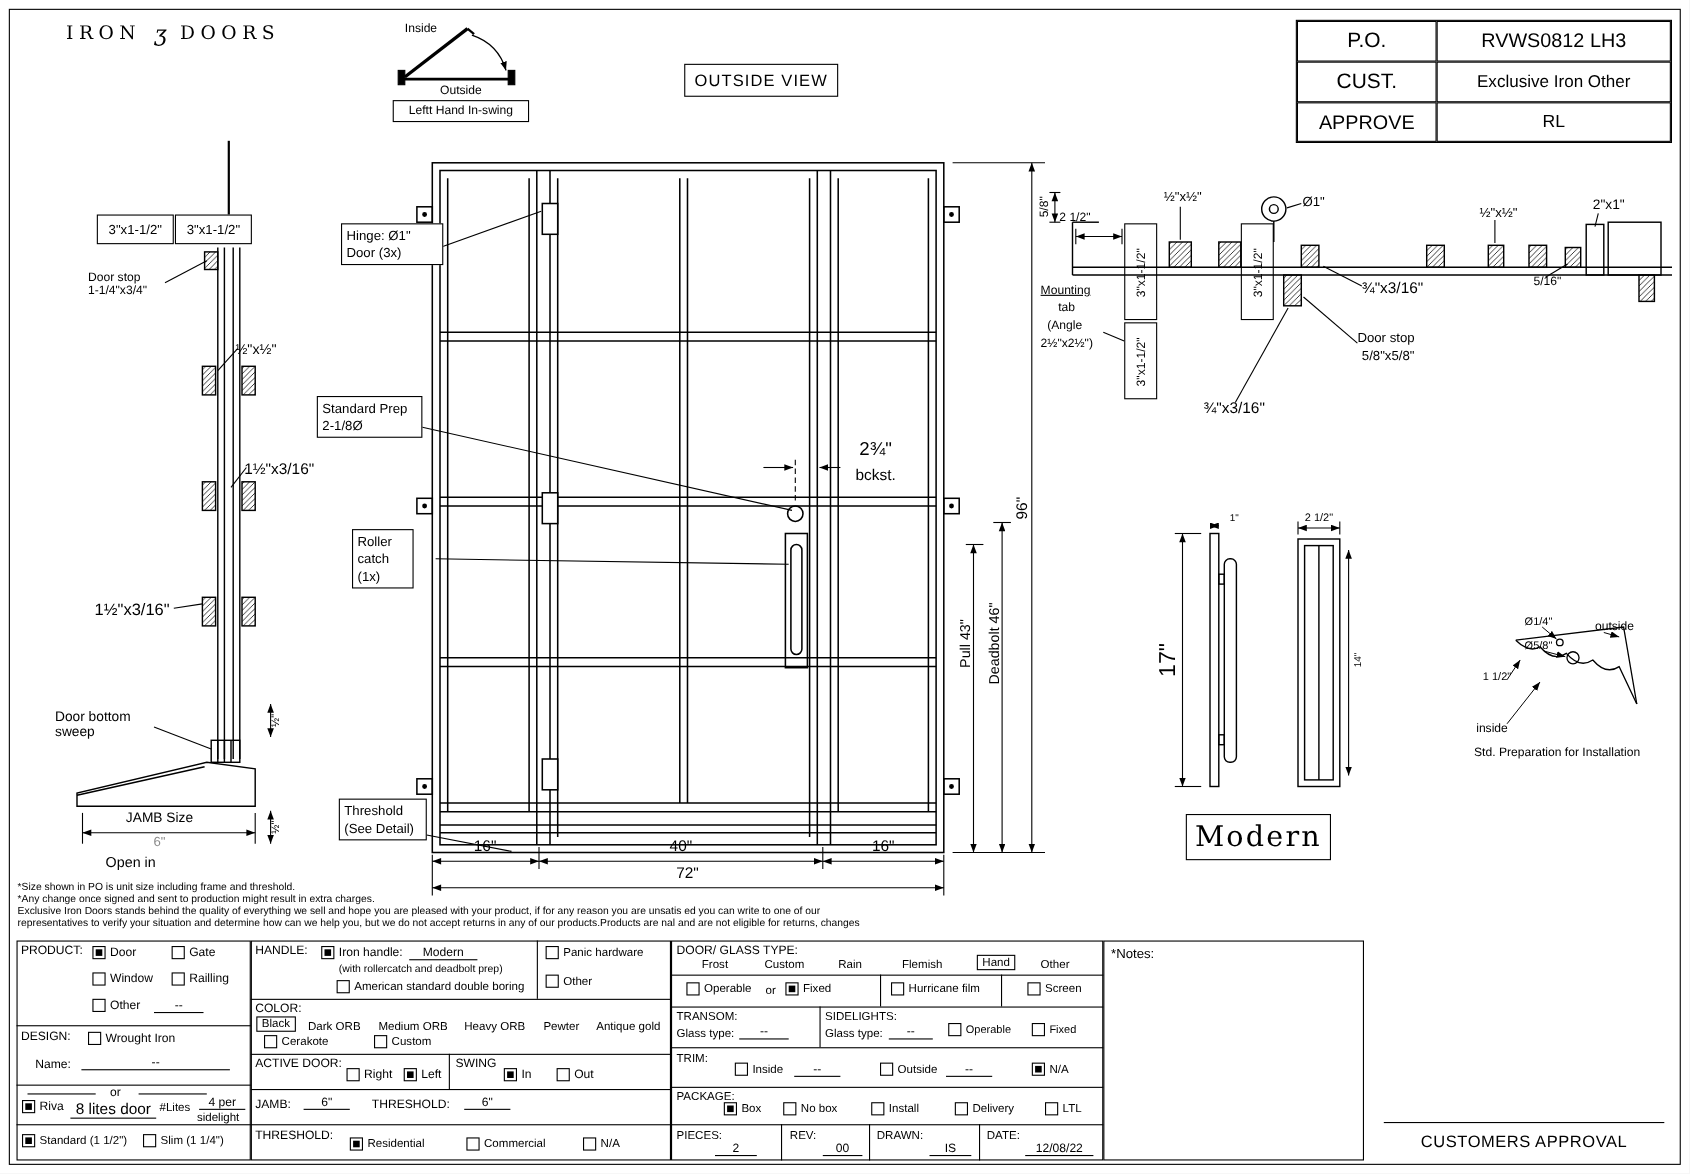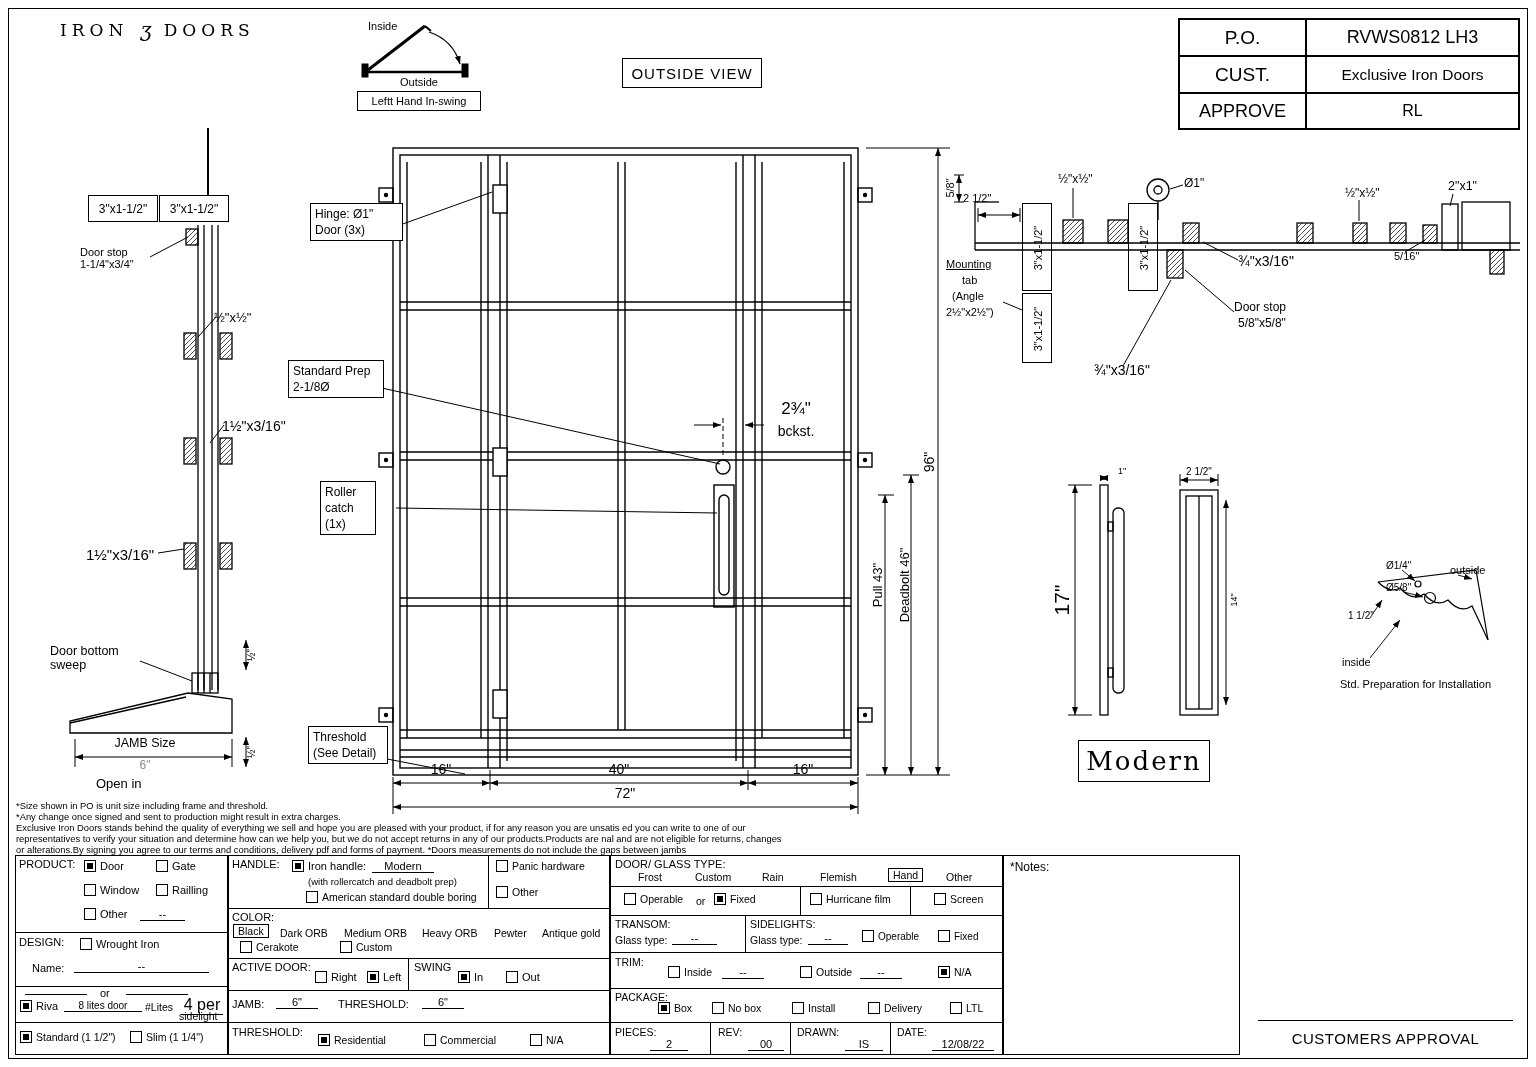--- a/index.html
+++ b/index.html
@@ -51,21 +51,21 @@
 <div class="hlabel" style="left:368px;top:20px;font-size:11px">Inside</div>
 <div class="hlabel" style="left:400px;top:76px;font-size:11px">Outside</div>
 <div class="abs" style="left:357px;top:91px;width:124px;height:20px;border:1.2px solid #000;display:flex;align-items:center;justify-content:center;font-size:11px">Leftt Hand In-swing</div>
 
 <div class="abs" style="left:622px;top:58px;width:140px;height:30px;border:1.6px solid #000;display:flex;align-items:center;justify-content:center;font-size:15px;letter-spacing:1px">OUTSIDE VIEW</div>
 
 <div class="tb" style="left:1178px;top:18px;width:342px;height:112px">
   <div style="font-size:19px">P.O.</div>
   <div style="font-size:18px">RVWS0812 LH3</div>
   <div style="font-size:19px">CUST.</div>
-  <div style="font-size:15.5px">Exclusive Iron Doors</div>
+  <div style="font-size:15.5px">Exclusive Iron Other</div>
   <div style="font-size:18px">APPROVE</div>
   <div style="font-size:16px">RL</div>
 </div>
 
 <svg class="abs" style="left:280px;top:130px" width="680" height="690" viewBox="0 0 680 690">
 <defs>
   <marker id="arR" markerWidth="10" markerHeight="8" refX="8" refY="3" orient="auto" markerUnits="userSpaceOnUse">
           <path d="M0,0L8,3L0,6z" fill="#000"></path>
         </marker>
   <marker id="arL" markerWidth="10" markerHeight="8" refX="0" refY="3" orient="auto" markerUnits="userSpaceOnUse">
@@ -334,21 +334,20 @@
 <div class="hlabel" style="left:1450px;top:564px;font-size:11px">outside</div>
 <div class="hlabel" style="left:1386px;top:582px;font-size:10px">Ø5/8"</div>
 <div class="hlabel" style="left:1348px;top:610px;font-size:10px">1 1/2"</div>
 <div class="hlabel" style="left:1342px;top:656px;font-size:11px">inside</div>
 <div class="hlabel" style="left:1340px;top:678px;font-size:11px">Std. Preparation for Installation</div>
 
 <div class="finep" style="left:16px;top:800px">*Size shown in PO is unit size including frame and threshold.</div>
 <div class="finep" style="left:16px;top:811px">*Any change once signed and sent to production might result in extra charges.</div>
 <div class="finep" style="left:16px;top:822px">Exclusive Iron Doors stands behind the quality of everything we sell and hope you are pleased with your product, if for any reason you are unsatis ed you can write to one of our</div>
 <div class="finep" style="left:16px;top:833px">representatives to verify your situation and determine how can we help you, but we do not accept returns in any of our products.Products are  nal and are not eligible for returns, changes</div>
-<div class="finep" style="left:16px;top:844px">or alterations.By signing you agree to our terms and conditions, delivery pdf and forms of payment. *Doors measurements do not include the gaps between jambs</div>
 
 <div class="fb" style="left:15px;top:855px;width:213px;height:200px"></div>
 <div class="hline" style="left:15px;top:932px;width:213px"></div>
 <div class="hline" style="left:15px;top:986px;width:213px"></div>
 <div class="hline" style="left:15px;top:1022px;width:213px"></div>
 <div class="fb" style="left:228px;top:855px;width:382px;height:200px"></div>
 <div class="hline" style="left:228px;top:908px;width:382px"></div>
 <div class="hline" style="left:228px;top:958px;width:382px"></div>
 <div class="hline" style="left:228px;top:990px;width:382px"></div>
 <div class="hline" style="left:228px;top:1022px;width:382px"></div>
@@ -400,23 +399,23 @@
 <span class="uv abs" style="left:74px;top:960px;width:135px">--</span>
 
 <div class="abs" style="left:25px;top:994px;width:62px;border-top:1.1px solid #000"></div>
 <div class="sl" style="left:100px;top:987px">or</div>
 <div class="abs" style="left:126px;top:994px;width:62px;border-top:1.1px solid #000"></div>
 
 <span class="ck" style="left:20px;top:1000px">
       <span class="cb on"></span>
       <span>Riva</span>
     </span>
-<span class="uv abs" style="left:64px;top:1000px;width:78px;font-size:10px">8 lites door</span>
+<span class="uv abs" style="left:64px;top:1000px;width:78px;font-size:14px">8 lites door</span>
 <div class="sl" style="left:145px;top:1001px;font-size:10.5px">#Lites</div>
-<span class="uv abs" style="left:181px;top:996px;width:42px;font-size:16px">4 per</span>
+<span class="uv abs" style="left:181px;top:996px;width:42px;font-size:11px">4 per</span>
 <div class="sl" style="left:179px;top:1010px;font-size:10.5px">sidelight</div>
 
 <span class="ck" style="left:20px;top:1031px;font-size:10.5px">
       <span class="cb on"></span>
       <span>Standard (1 1/2")</span>
     </span>
 <span class="ck" style="left:130px;top:1031px;font-size:10.5px">
       <span class="cb"></span>
       <span>Slim (1 1/4")</span>
     </span>

